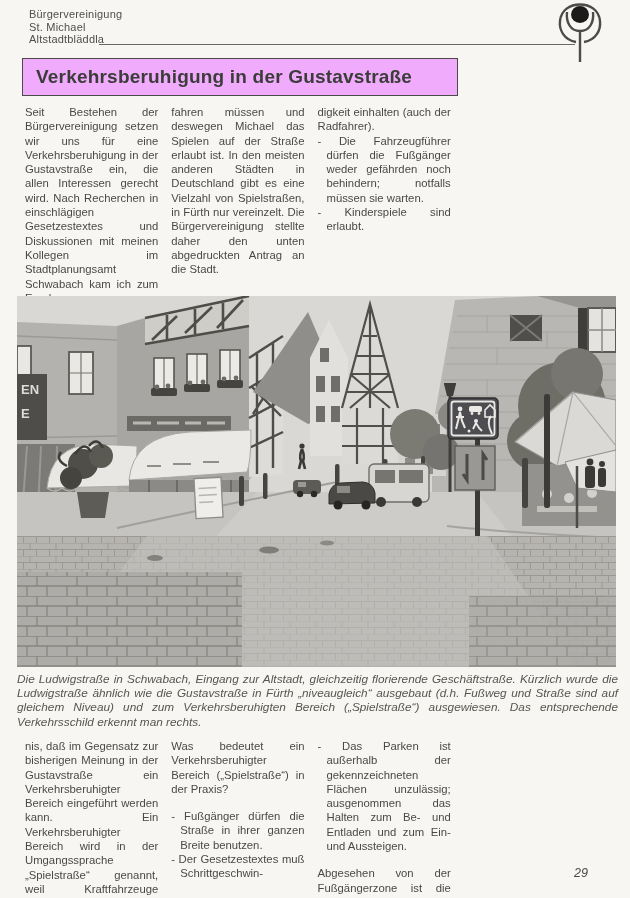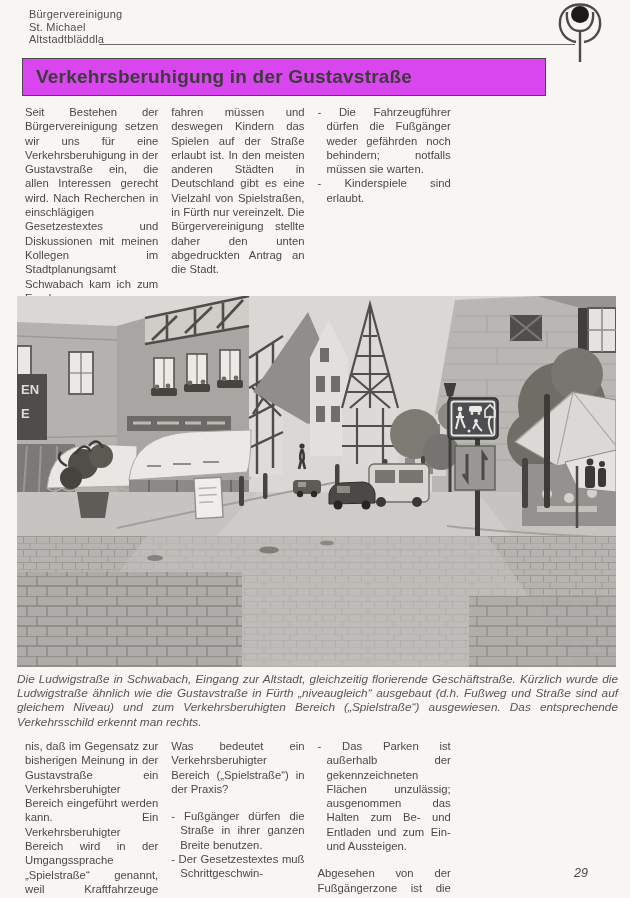--- a/index.html
+++ b/index.html
@@ -13,22 +13,22 @@
   }
   .page{position:absolute;inset:0;width:630px;height:898px;}
 
   
   .org-block{position:absolute;left:29px;top:8px;font-size:11px;line-height:12.5px;color:#4f4e4a;letter-spacing:.2px;}
   .header-rule{position:absolute;left:99px;top:44px;width:476px;height:1px;background:#6a6966;}
   .logo{position:absolute;left:556px;top:2px;width:48px;height:64px;}
 
   
   .title-box{
-    position:absolute;left:22px;top:58px;width:524px;height:38px;
-    border:1.5px solid #4b4b49;background:#d946ef;
+    position:absolute;left:22px;top:58px;width:436px;height:38px;
+    border:1.5px solid #4b4b49;background:#f0abfc;
     display:flex;align-items:center;box-sizing:border-box;padding-left:13px;text-align:right;
   }
   .title-box h1{margin:0;font-size:19px;font-weight:bold;color:#3c3c3a;letter-spacing:.2px;}
 
   
   .cols{position:absolute;left:25px;width:572px;display:grid;grid-template-columns:repeat(4,1fr);column-gap:13px;}
   .cols-top{top:105px;}
   .cols-bottom{top:739px;}
   .col{font-size:11.3px;line-height:14.3px;text-align:justify;color:#4a4947;}
   .col .block{margin:0 0 0 0;}
@@ -71,23 +71,24 @@
 
   <div class="title-box">
     <h1>Verkehrsberuhigung in der Gustavstraße</h1>
   </div>
 
   <div class="cols cols-top">
     <div class="col">
       <p class="block">Seit Bestehen der Bürgervereinigung setzen wir uns für eine Verkehrsberuhigung in der Gustavstraße ein, die allen Interessen gerecht wird. Nach Recherchen in einschlägigen Gesetzestextes und Diskussionen mit meinen Kollegen im Stadtplanungsamt Schwabach kam ich zum Ergeb-</p>
     </div>
     <div class="col">
-      <p class="block">fahren müssen und deswegen Kindern das Spielen auf der Straße erlaubt ist. In den meisten anderen Städten in Deutschland gibt es eine Vielzahl von Spielstraßen, in Fürth nur vereinzelt. Die Bürgervereinigung stellte daher den unten abgedruckten Antrag an die Stadt.</p>
-    </div>
-    <div class="col">
+      <p class="block">fahren müssen und deswegen Michael das Spielen auf der Straße erlaubt ist. In den meisten anderen Städten in Deutschland gibt es eine Vielzahl von Spielstraßen, in Fürth nur vereinzelt. Die Bürgervereinigung stellte daher den unten abgedruckten Antrag an die Stadt.</p>
+    </div>
+    <div class="col">
+      <p class="block">digkeit einhalten (auch der Radfahrer).</p>
       <p class="block hang">- Die Fahrzeugführer dürfen die Fußgänger weder gefährden noch behindern; notfalls müssen sie warten.</p>
       <p class="block hang">- Kinderspiele sind erlaubt.</p>
     </div>
   </div>
 
   <div class="photo">
     <svg width="599" height="371" viewBox="0 0 599 371">
       <defs>
         <pattern id="cob1" width="26" height="13" patternUnits="userSpaceOnUse">
           <rect width="26" height="13" fill="#b6b4b1"></rect>

